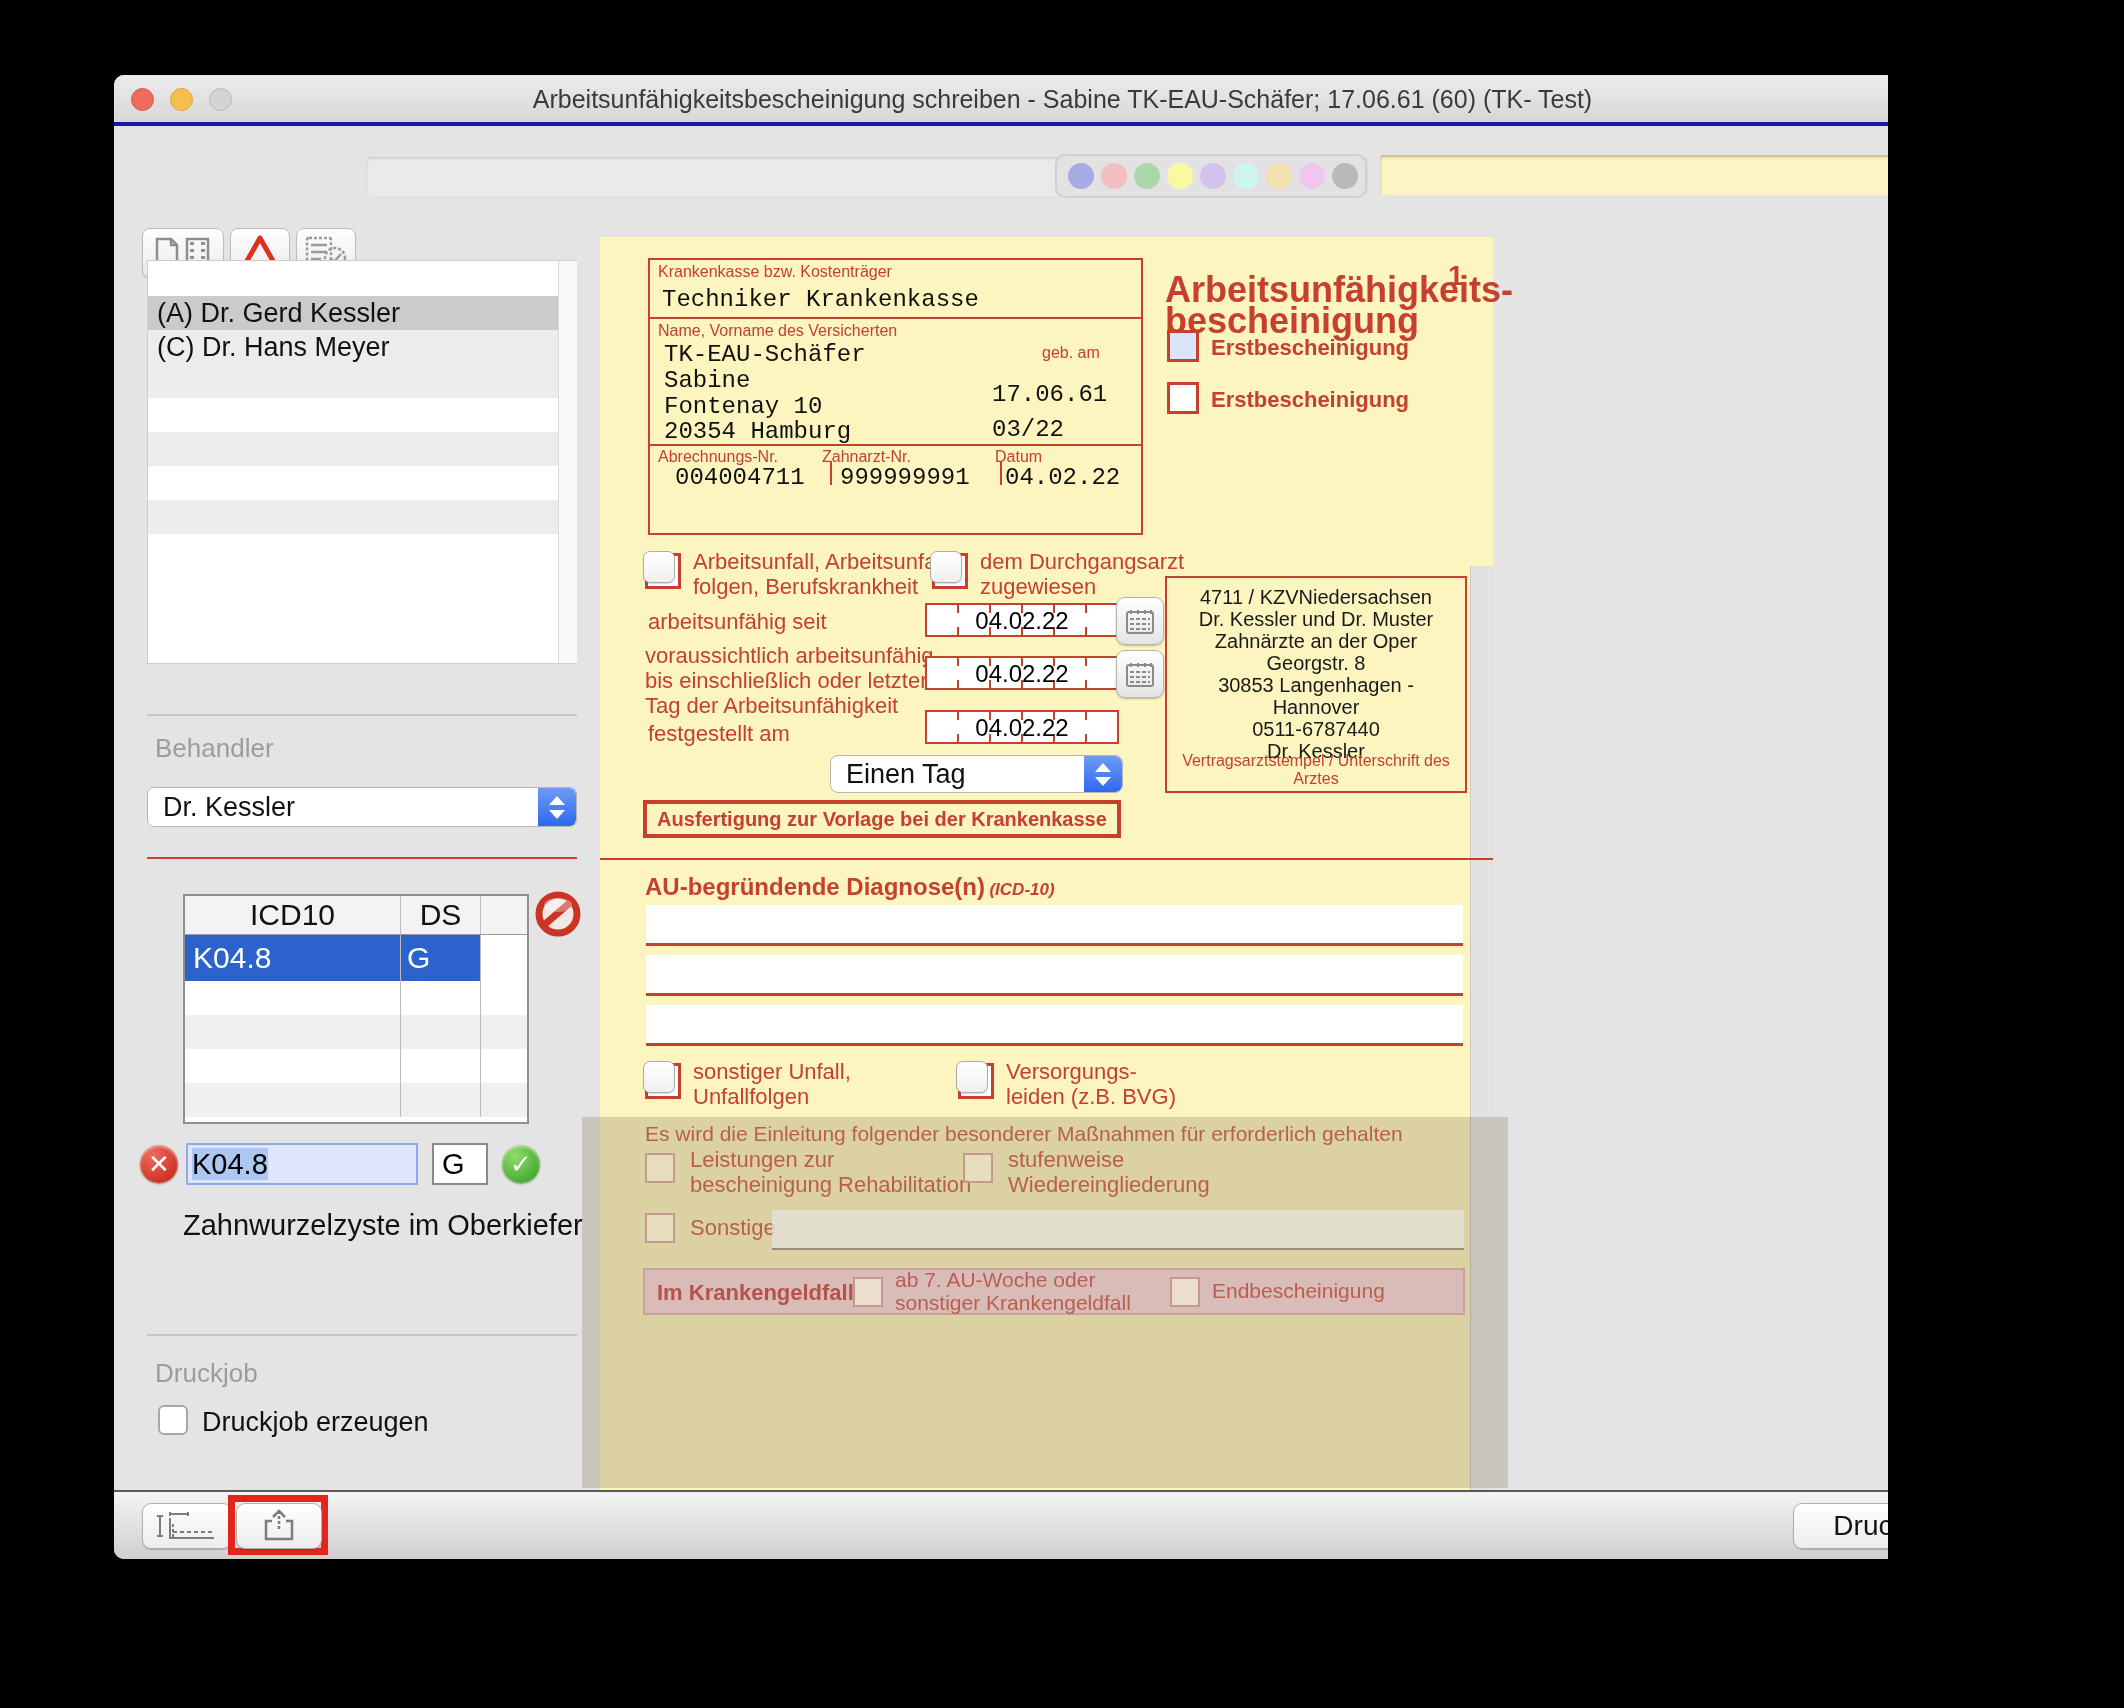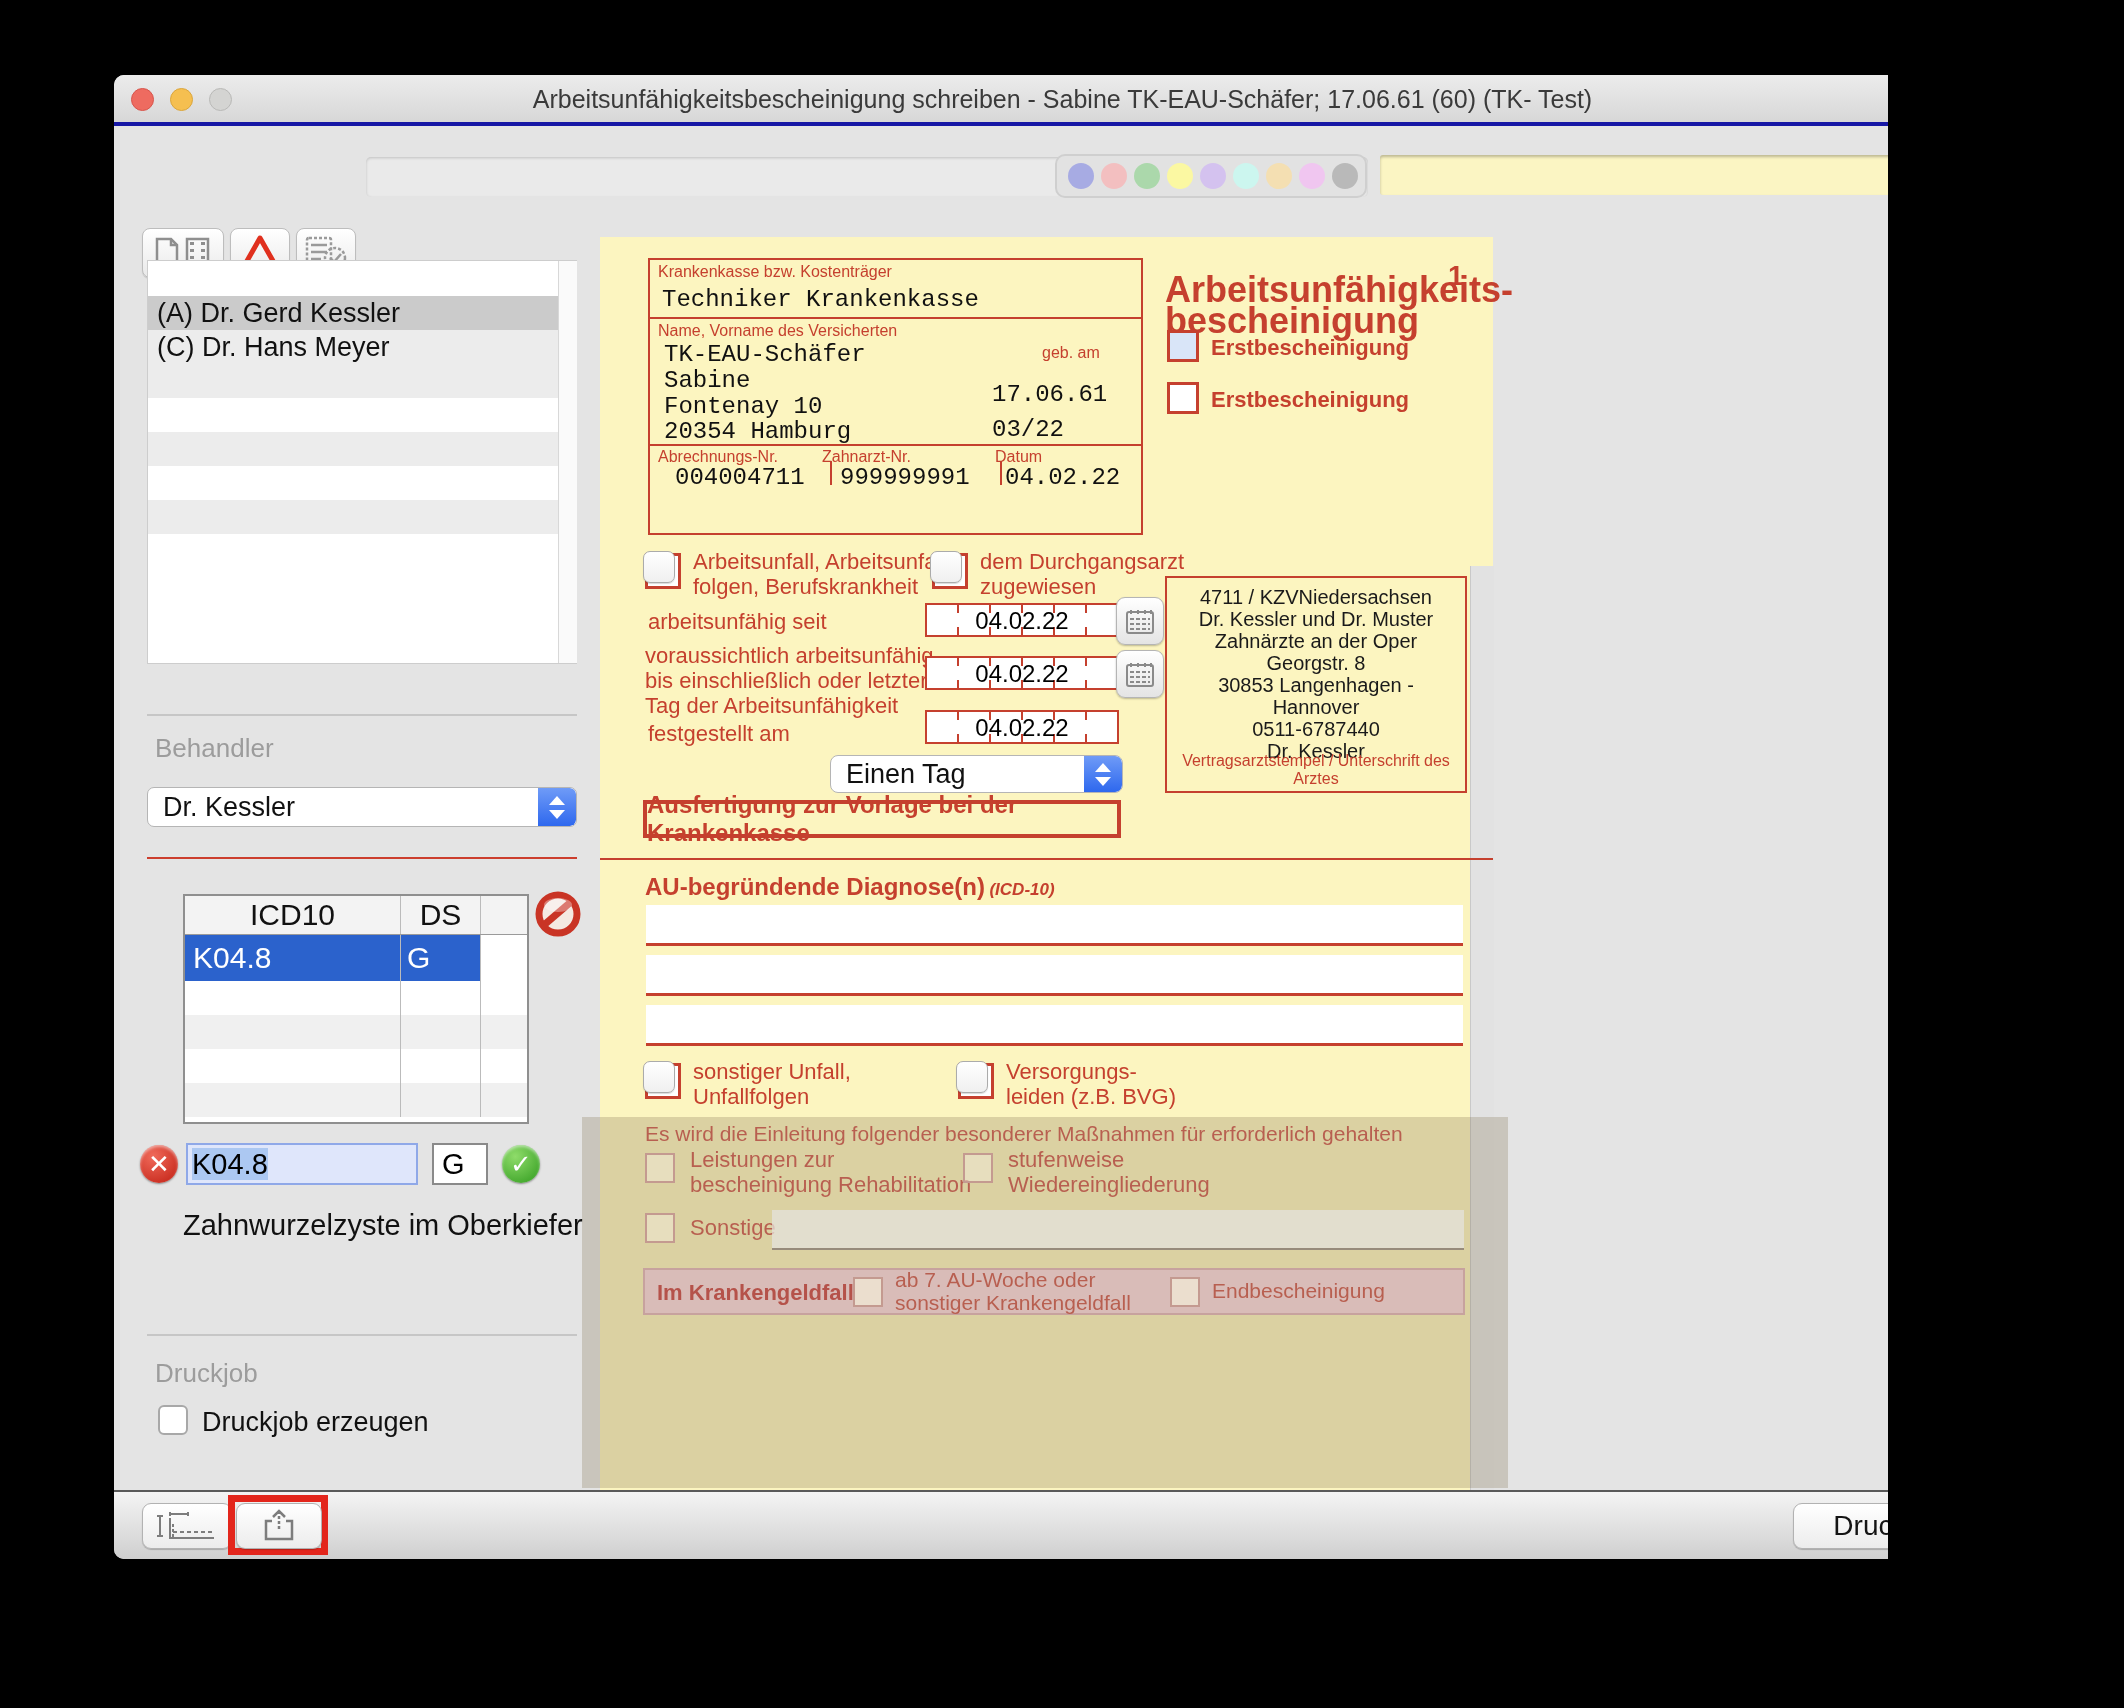--- a/index.html
+++ b/index.html
@@ -333,21 +333,21 @@
     </div>
 
     <div class="abs selectbox" style="left:716px;top:680px;width:293px;height:38px;border-radius:8px;">
       <span class="val">Einen Tag</span>
       <span class="stepper">
           <span class="chev-up"></span>
           <span class="chev-dn"></span>
         </span>
     </div>
     <div class="abs" style="left:529px;top:725px;width:478px;height:38px;border:4px solid #c5402e;box-sizing:border-box;display:flex;align-items:center;justify-content:center;">
-      <span class="rl b" style="font-size:24px;">Ausfertigung zur Vorlage bei der Krankenkasse</span>
+      <span class="rl b" style="font-size:20px;">Ausfertigung zur Vorlage bei der Krankenkasse</span>
     </div>
 
     <div class="abs" style="left:1051px;top:501px;width:302px;height:217px;border:2px solid #c5402e;box-sizing:border-box;text-align:center;">
       <div style="font-size:20px;line-height:22px;color:#1a1a1a;padding-top:8px;">
         <div>4711 / KZVNiedersachsen</div>
           <div>Dr. Kessler  und Dr. Muster</div>
         <div>Zahnärzte an der Oper</div>
           <div>Georgstr. 8</div>
         <div>30853 Langenhagen -</div>
           <div>Hannover</div>

